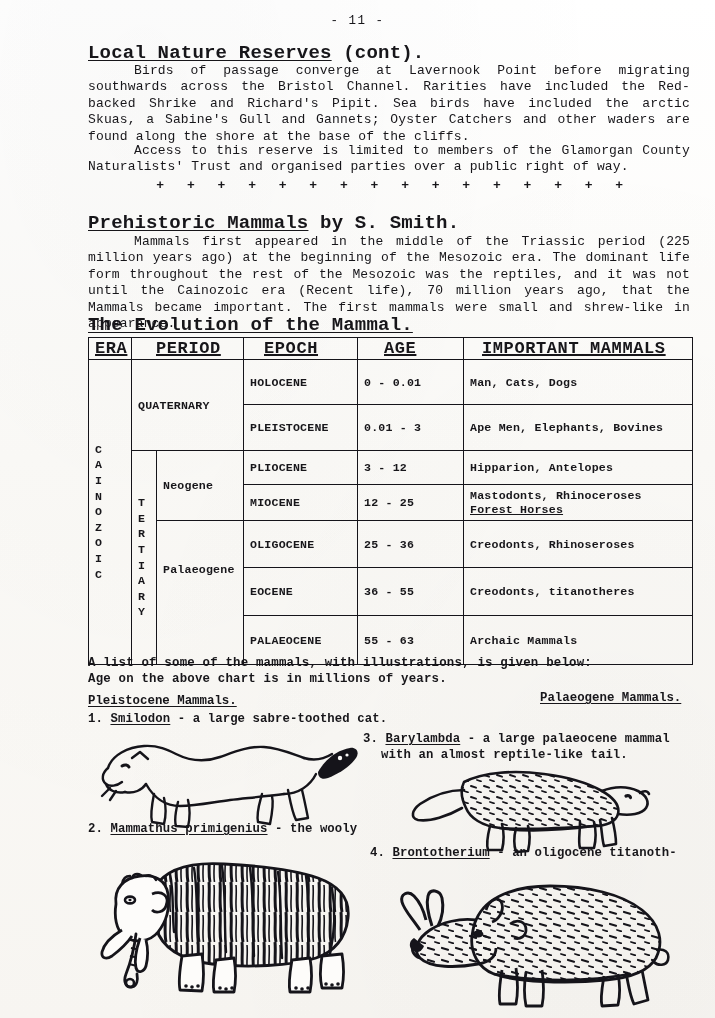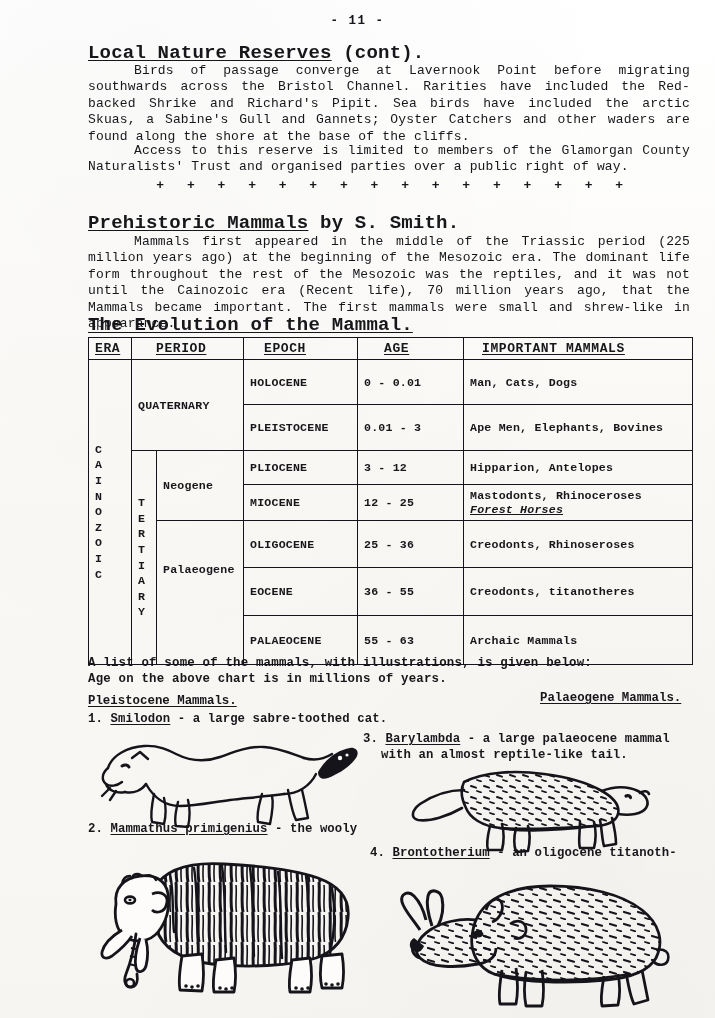--- a/index.html
+++ b/index.html
@@ -33,21 +33,21 @@
   .layer { position: relative; z-index: 1; }
 
   .pageno {
     position: absolute;
     top: 14px;
     left: 0;
     width: 715px;
     text-align: center;
     font-size: 12.5px;
     letter-spacing: 1.5px;
-    font-weight: bold;
+    font-weight: normal;
   }
 
   .body-col {
     position: absolute;
     left: 88px;
     top: 0;
     width: 604px;
   }
 
   .hd {
@@ -89,35 +89,36 @@
   }
   table.evo td, table.evo th {
     border: 1.4px solid #15141a;
     padding: 0 0 0 6px;
     vertical-align: middle;
     text-align: left;
     font-weight: bold;
   }
   table.evo th {
     height: 21px;
-    font-size: 13px;
+    font-size: 17px;
     letter-spacing: 0.6px;
+    text-decoration: underline;
   }
   table.evo th span.u { text-decoration: underline; text-underline-offset: 2px; }
   td.vert {
     text-align: center;
     padding: 0;
     line-height: 15.6px;
     font-size: 11.6px;
     letter-spacing: 0.5px;
   }
   td.mid { vertical-align: middle; }
   td.center-label { text-align: center; padding: 0 2px; }
   .two-line { line-height: 14px; }
-  .two-line .second { text-decoration: underline; text-underline-offset: 1px; font-style: italic; }
+  .two-line .second { text-decoration: underline; text-underline-offset: 1px; }
 
   .note {
     font-size: 12.4px;
     font-weight: bold;
     line-height: 16px;
     letter-spacing: 0.2px;
     white-space: nowrap;
   }
 
   .subhd {

